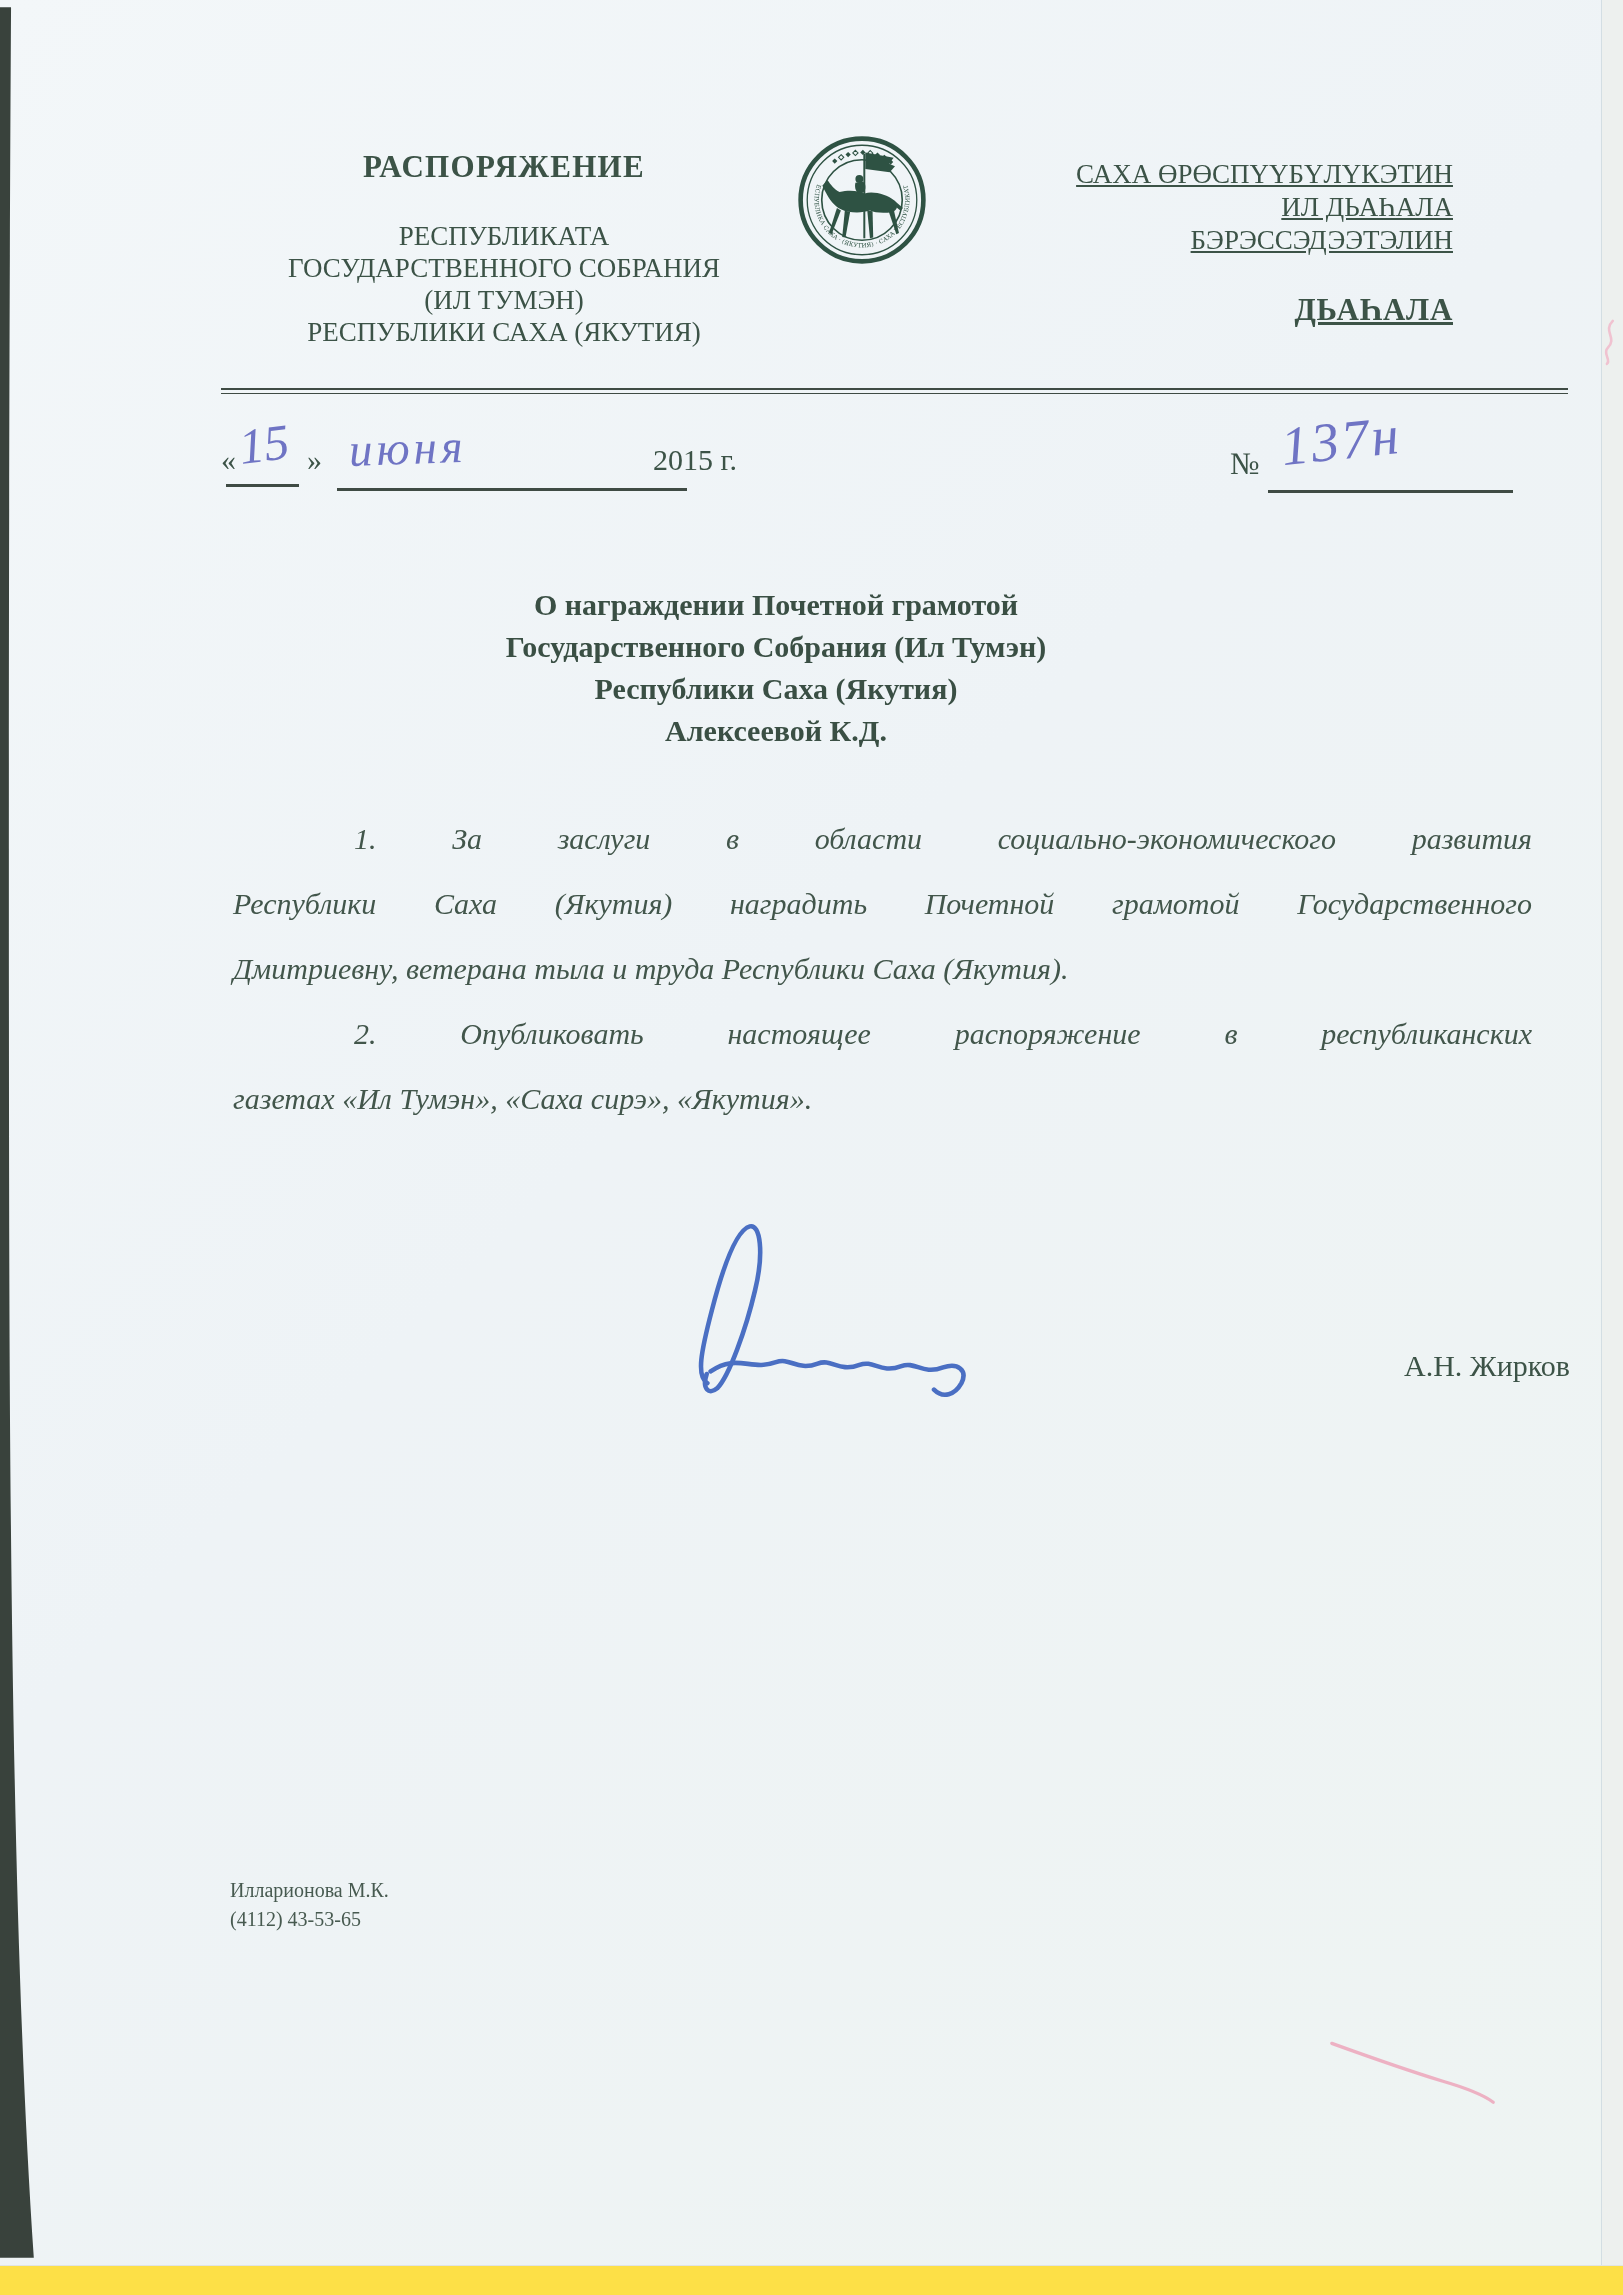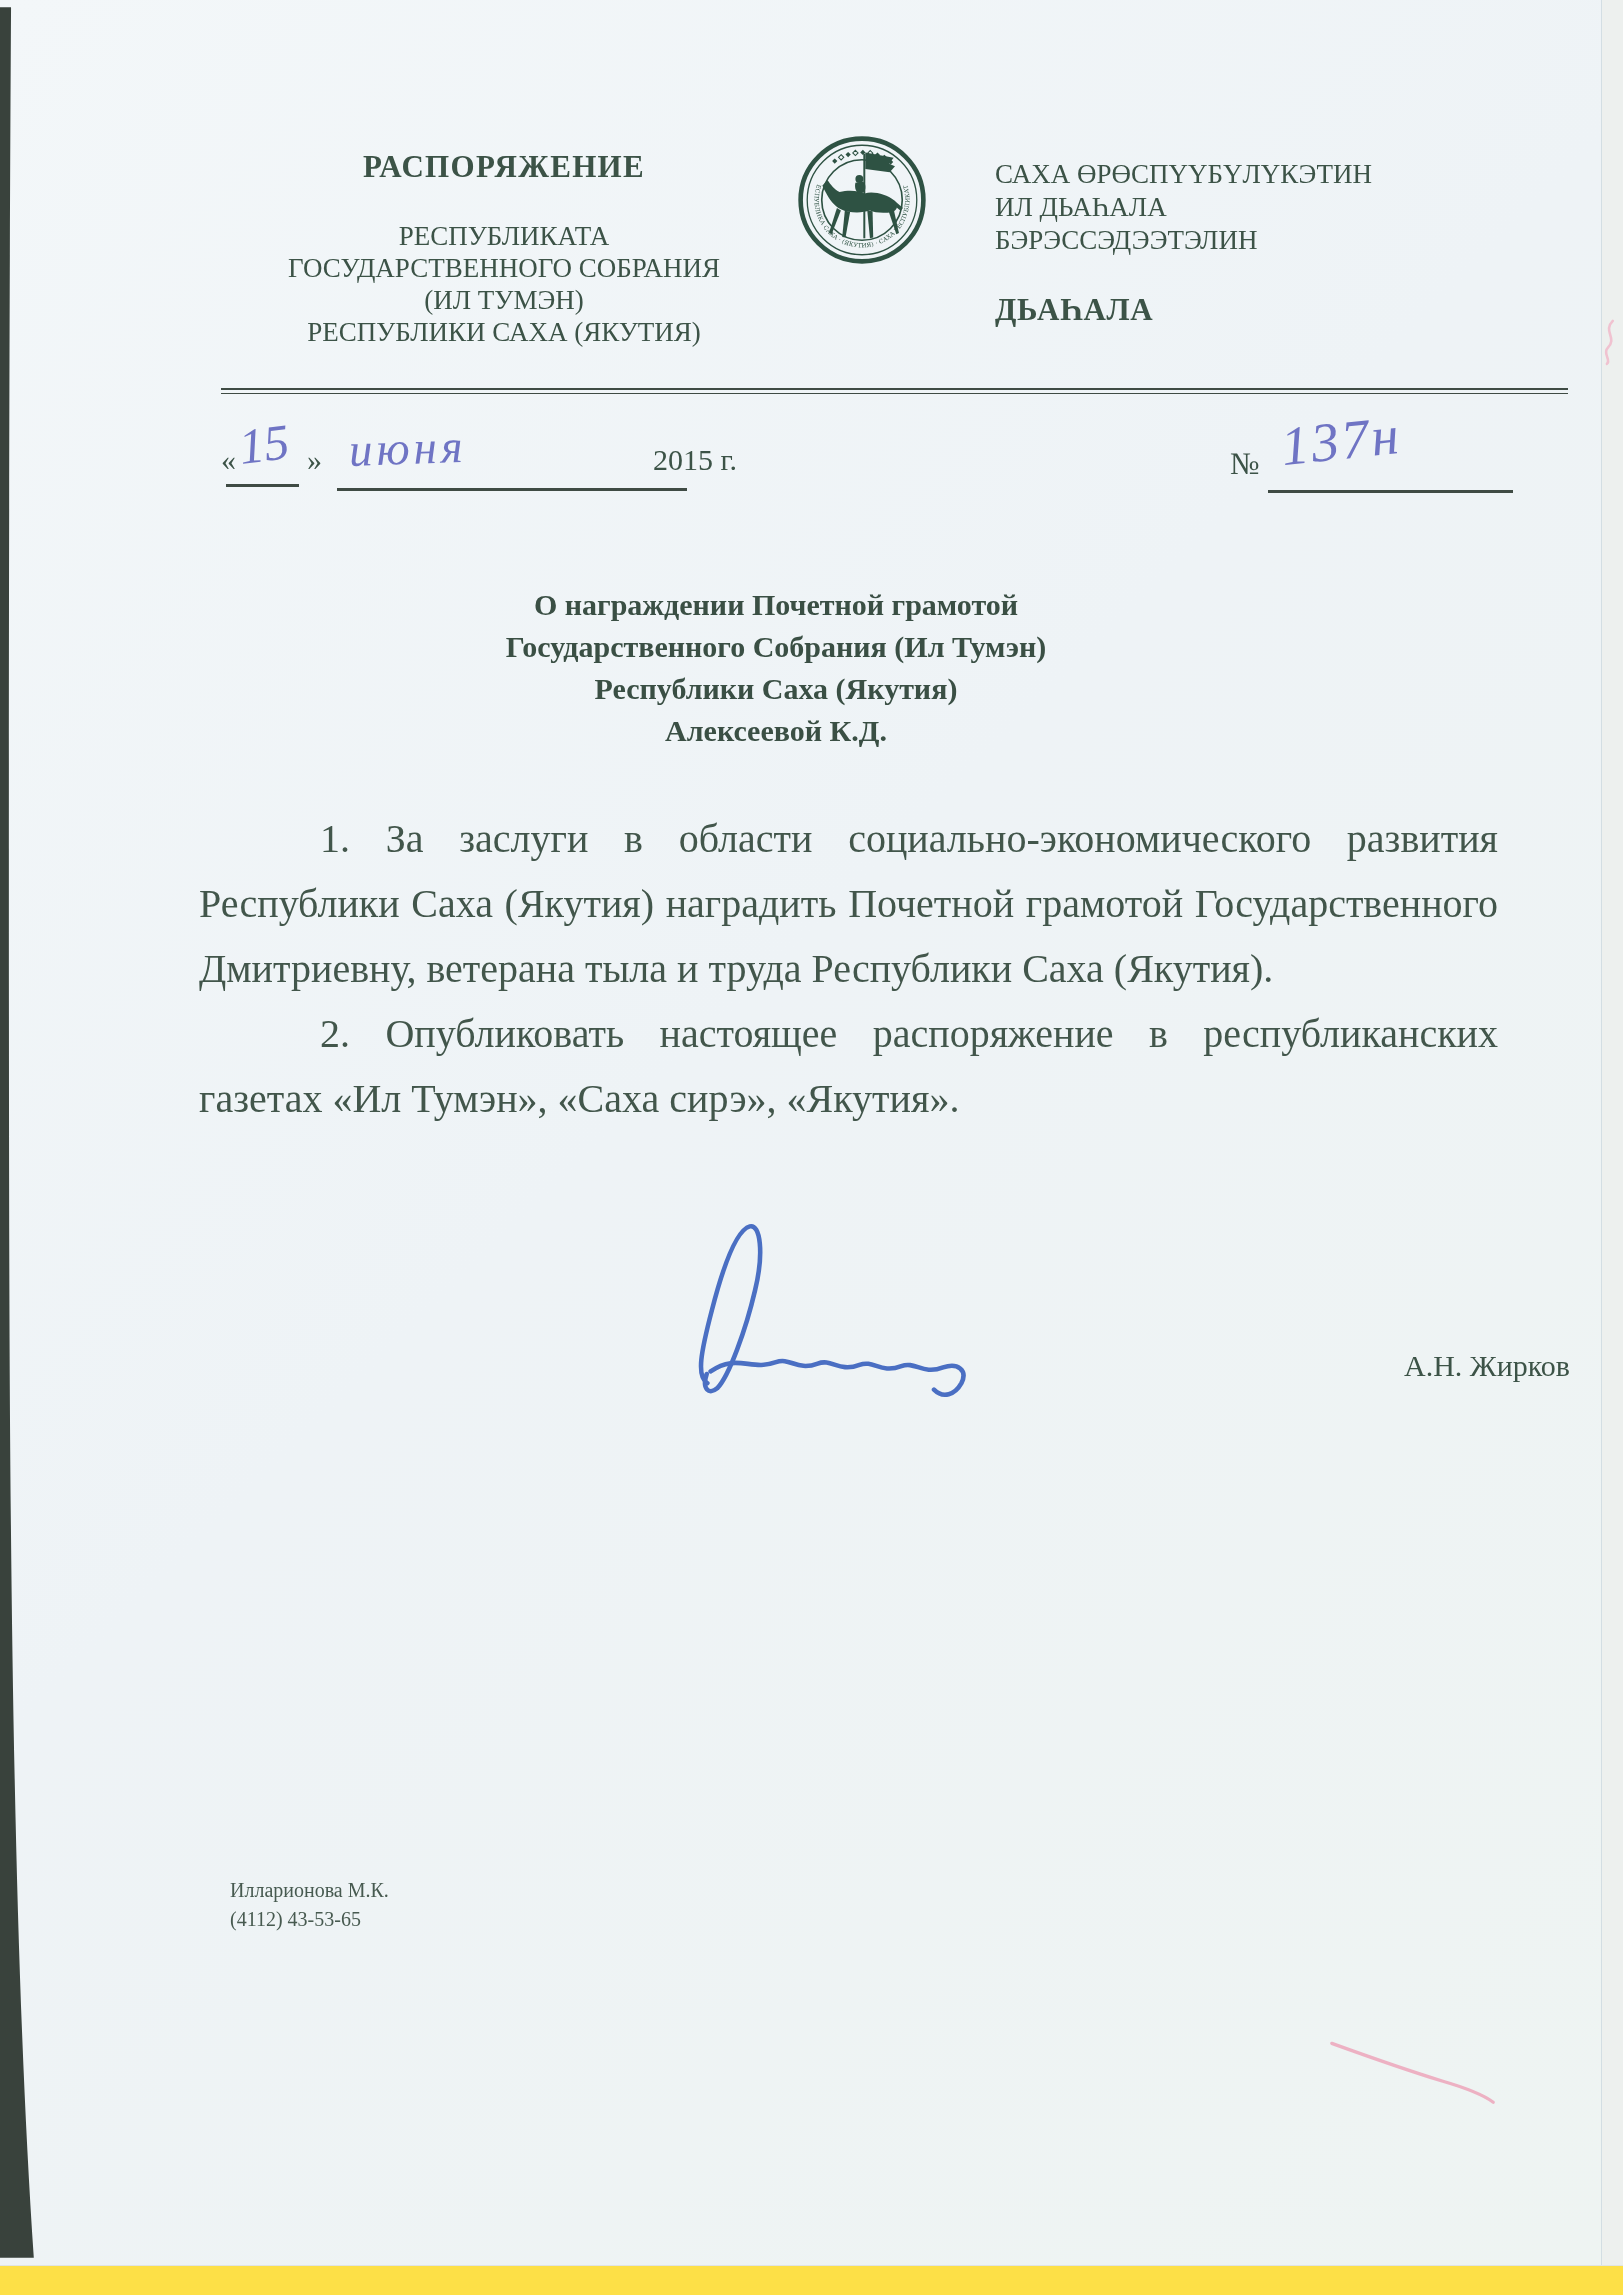--- a/index.html
+++ b/index.html
@@ -16,21 +16,21 @@
     border-bottom:1.3px solid #e0e4e3;
   }
   .right-strip{position:absolute;left:1602px;top:0;width:21.6px;height:2265px;background:#edf0ee;}
   .right-edge-line{position:absolute;left:1601px;top:0;width:1.3px;height:2265px;background:#ccd8de;opacity:.8;}
   .left-shadow{position:absolute;left:0;top:0;}
 
   .ink{color:#3c5347;}
   .hdr-left{position:absolute;left:216px;top:149px;width:576px;text-align:center;}
   .hdr-left .big{font-size:31px;font-weight:bold;letter-spacing:1.3px;margin-bottom:35px;}
   .hdr-left .ln{font-size:27px;line-height:32px;}
-  .hdr-right{position:absolute;left:995px;top:158px;width:458px;text-align:left;}
+  .hdr-right{position:absolute;left:995px;top:158px;width:458px;text-align:right;text-decoration:underline;}
   .hdr-right .ln{font-size:27px;line-height:33px;}
   .hdr-right .big{font-size:31px;font-weight:bold;letter-spacing:0.7px;margin-top:35px;}
 
   .seal{position:absolute;left:796px;top:134px;width:132px;height:132px;}
 
   .rule{position:absolute;left:221px;top:388px;width:1347px;height:3.3px;
         border-top:2.6px solid #3f4b44;border-bottom:1.3px solid #3f4b44;}
 
   .dateline{position:absolute;left:221px;top:425px;width:589px;height:85px;font-size:30px;}
   .dateline .q1{position:absolute;left:0;top:18.3px;}
@@ -43,21 +43,21 @@
   .dateline .year{position:absolute;left:432px;top:18.3px;}
 
   .numline{position:absolute;left:1230px;top:425px;width:314px;height:92px;font-size:31px;}
   .numline .no{position:absolute;left:0;top:21px;}
   .numline .val{position:absolute;left:51px;top:-15.7px;font-size:55px;letter-spacing:2.6px;transform:rotate(-6deg);}
   .u3{position:absolute;left:38px;top:65px;width:245px;height:2.6px;background:#3f4b44;}
 
   .doc-title{position:absolute;left:344px;top:584px;width:864px;text-align:center;
              font-size:30px;font-weight:bold;line-height:42px;color:#3a4f44;}
 
-  .body-text{position:absolute;left:199px;top:806px;width:1299px;font-size:40px;color:#42564b;}
+  .body-text{position:absolute;left:233px;top:806px;width:1299px;font-size:30px;color:#42564b;font-style:italic;}
   .bline{height:65px;line-height:65px;white-space:nowrap;}
   .bline.j{white-space:normal;text-align:justify;text-align-last:justify;}
   .bline.ind{padding-left:121px;}
 
   .sig{position:absolute;left:645px;top:1212px;width:497px;height:209px;}
   .signer{position:absolute;left:1243px;top:1349px;width:327px;text-align:right;font-size:30px;}
 
   .footer{position:absolute;left:230px;top:1847px;font-size:20px;line-height:29.4px;color:#475a50;margin-top:29px;}
 
   .pink1{position:absolute;left:1322px;top:2029px;}

